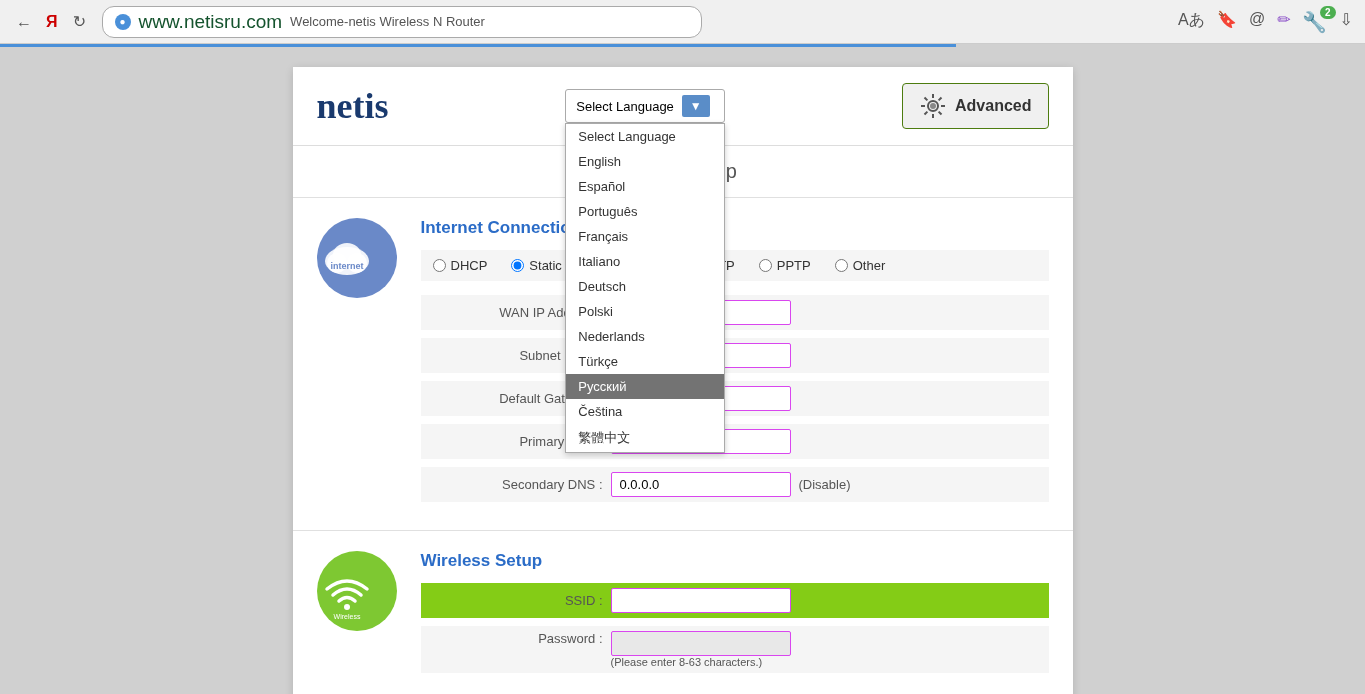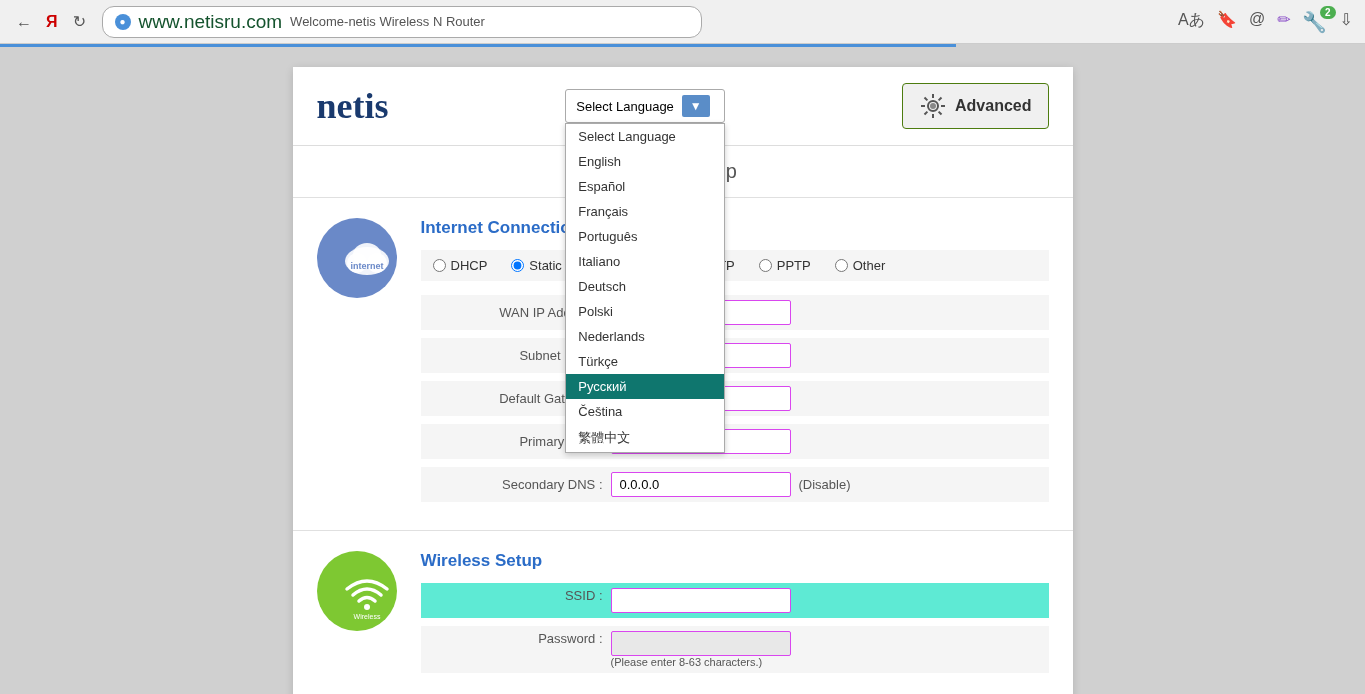--- a/index.html
+++ b/index.html
@@ -130,21 +130,21 @@
       z-index: 200;
       box-shadow: 0 2px 6px rgba(0,0,0,0.2);
     }
     .language-option {
       padding: 5px 12px;
       cursor: pointer;
       font-size: 13px;
       color: #333;
     }
     .language-option.selected {
-      background: #0f766e;
+      background: #737373;
       color: white;
     }
 
     .advanced-btn {
       background: #f0f0f0;
       border: 1px solid #4d7c0f;
       border-radius: 4px;
       padding: 8px 16px;
       cursor: pointer;
       display: flex;
@@ -172,21 +172,21 @@
       display: flex;
       align-items: flex-start;
       padding: 20px 24px;
       border-bottom: 1px solid #e0e0e0;
       gap: 24px;
     }
 
     .section-icon-circle {
       width: 80px; height: 80px;
       border-radius: 50%;
-      display: flex; align-items: center; justify-content: flex-end;
+      display: flex; align-items: center; justify-content: flex-start;
       flex-shrink: 0;
     }
     .internet-circle { background: #6a89c8; }
     .wireless-circle { background: #7ec832; }
 
     .section-content {
       flex: 1;
     }
 
     .section-title {
@@ -233,22 +233,22 @@
       border-radius: 2px;
       font-size: 13px;
       width: 180px;
     }
     .optional-text {
       color: #555; margin-left: 8px; font-size: 13px;
     }
 
     
     .ssid-row {
-      display: flex; align-items: flex-start; margin-bottom: 8px;
-      background: #5eead4; padding: 5px 12px;
+      display: flex; align-items: center; margin-bottom: 8px;
+      background: #84cc16; padding: 5px 12px;
     }
     .security-row {
       display: flex; align-items: center; margin-bottom: 8px;
       background: #f5f5f5; padding: 5px 12px; gap: 24px;
     }
     .password-row {
       display: flex; align-items: flex-start; margin-bottom: 8px;
       background: #f5f5f5; padding: 5px 12px;
     }
     .password-hint {
@@ -292,22 +292,22 @@
       <div class="language-select-wrapper">
         <div class="language-select-trigger">
           <span>Select Language</span>
           <div class="language-dropdown-arrow">▼</div>
         </div>
         <div class="language-dropdown" id="lang-dropdown">
 
         <div class="language-option">Select Language</div>
             <div class="language-option">English</div>
             <div class="language-option">Español</div>
+            <div class="language-option">Português</div>
             <div class="language-option">Français</div>
-            <div class="language-option">Português</div>
             <div class="language-option">Italiano</div>
             <div class="language-option">Deutsch</div>
             <div class="language-option">Polski</div>
             <div class="language-option">Nederlands</div>
             <div class="language-option">Türkçe</div>
             <div class="language-option selected">Русский</div>
             <div class="language-option">Čeština</div>
             <div class="language-option">繁體中文</div>
           </div>
       </div>

